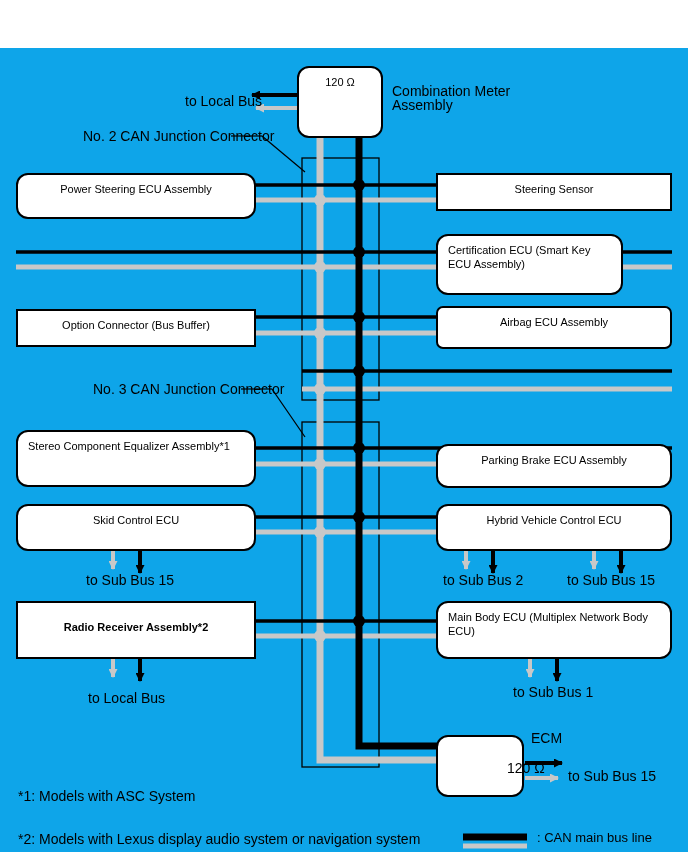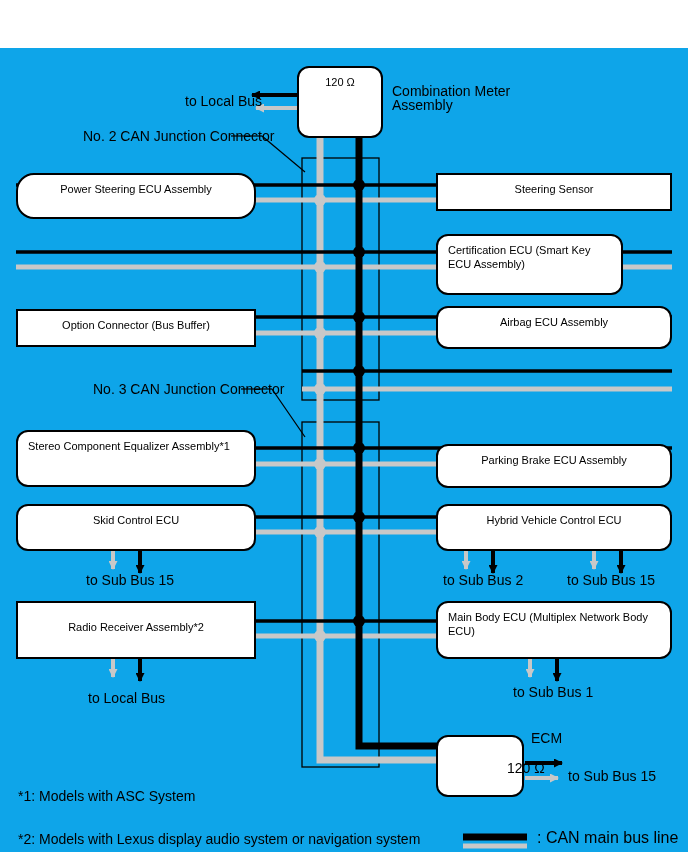--- a/index.html
+++ b/index.html
@@ -44,21 +44,21 @@
   }
   .ecu-box .label.left-align { text-align: left; }
   .txt {
     position: absolute;
     font-size: 14px;
     line-height: 14px;
     white-space: pre;
   }
   .legend-label {
     position: absolute;
-    font-size: 16px;
+    font-size: 13px;
     line-height: 14px;
     white-space: pre;
   }
 </style>
 </head>
 <body>
 
 <div id="diagram">
 
   <svg id="svg-layer" viewBox="0 0 688 852">
@@ -197,52 +197,52 @@
   <div class="txt" style="left:392px; top:36px; width:140px;">Combination Meter
 Assembly</div>
 
   <div class="ecu-box rounded" style="left:436px; top:687px; width:88px; height:62px;"></div>
   <div class="txt" style="left:507px; top:713px;">120 Ω</div>
   <div class="txt" style="left:531px; top:683px;">ECM</div>
 
   <div class="txt" style="left:83px; top:81px;">No. 2 CAN Junction Connector</div>
   <div class="txt" style="left:93px; top:334px;">No. 3 CAN Junction Connector</div>
 
-  <div class="ecu-box rounded" style="left:16px; top:125px; width:240px; height:46px;border-radius:18px;">
+  <div class="ecu-box rounded" style="left:16px; top:125px; width:240px; height:46px;">
     <div class="label">Power Steering ECU Assembly</div>
   </div>
 
 
   <div class="ecu-box" style="left:16px; top:261px; width:240px; height:38px;padding-left:48px;">
     <div class="label">Option Connector (Bus Buffer)</div>
   </div>
 
   <div class="ecu-box rounded" style="left:16px; top:382px; width:240px; height:57px;">
     <div class="label left-align">Stereo Component Equalizer
 Assembly*1</div>
   </div>
 
   <div class="ecu-box rounded" style="left:16px; top:456px; width:240px; height:47px;">
     <div class="label">Skid Control ECU</div>
   </div>
 
   <div class="ecu-box" style="left:16px; top:553px; width:240px; height:58px;">
-    <div class="label" style="top:17px;">Radio Receiver Assembly*2</div>
+    <div class="label" style="top:17px;font-weight:bold;">Radio Receiver Assembly*2</div>
   </div>
 
   <div class="ecu-box" style="left:436px; top:125px; width:236px; height:38px;">
     <div class="label">Steering Sensor</div>
   </div>
 
   <div class="ecu-box rounded" style="left:436px; top:186px; width:187px; height:61px;">
     <div class="label left-align">Certification ECU (Smart Key ECU
 Assembly)</div>
   </div>
 
-  <div class="ecu-box rounded" style="left:436px; top:258px; width:236px; height:43px;">
+  <div class="ecu-box rounded" style="left:436px; top:258px; width:236px; height:43px;border-radius:7px;">
     <div class="label">Airbag ECU Assembly</div>
   </div>
 
 
   <div class="ecu-box rounded" style="left:436px; top:396px; width:236px; height:44px;">
     <div class="label">Parking Brake ECU Assembly</div>
   </div>
 
   <div class="ecu-box rounded" style="left:436px; top:456px; width:236px; height:47px;">
     <div class="label">Hybrid Vehicle Control ECU</div>

